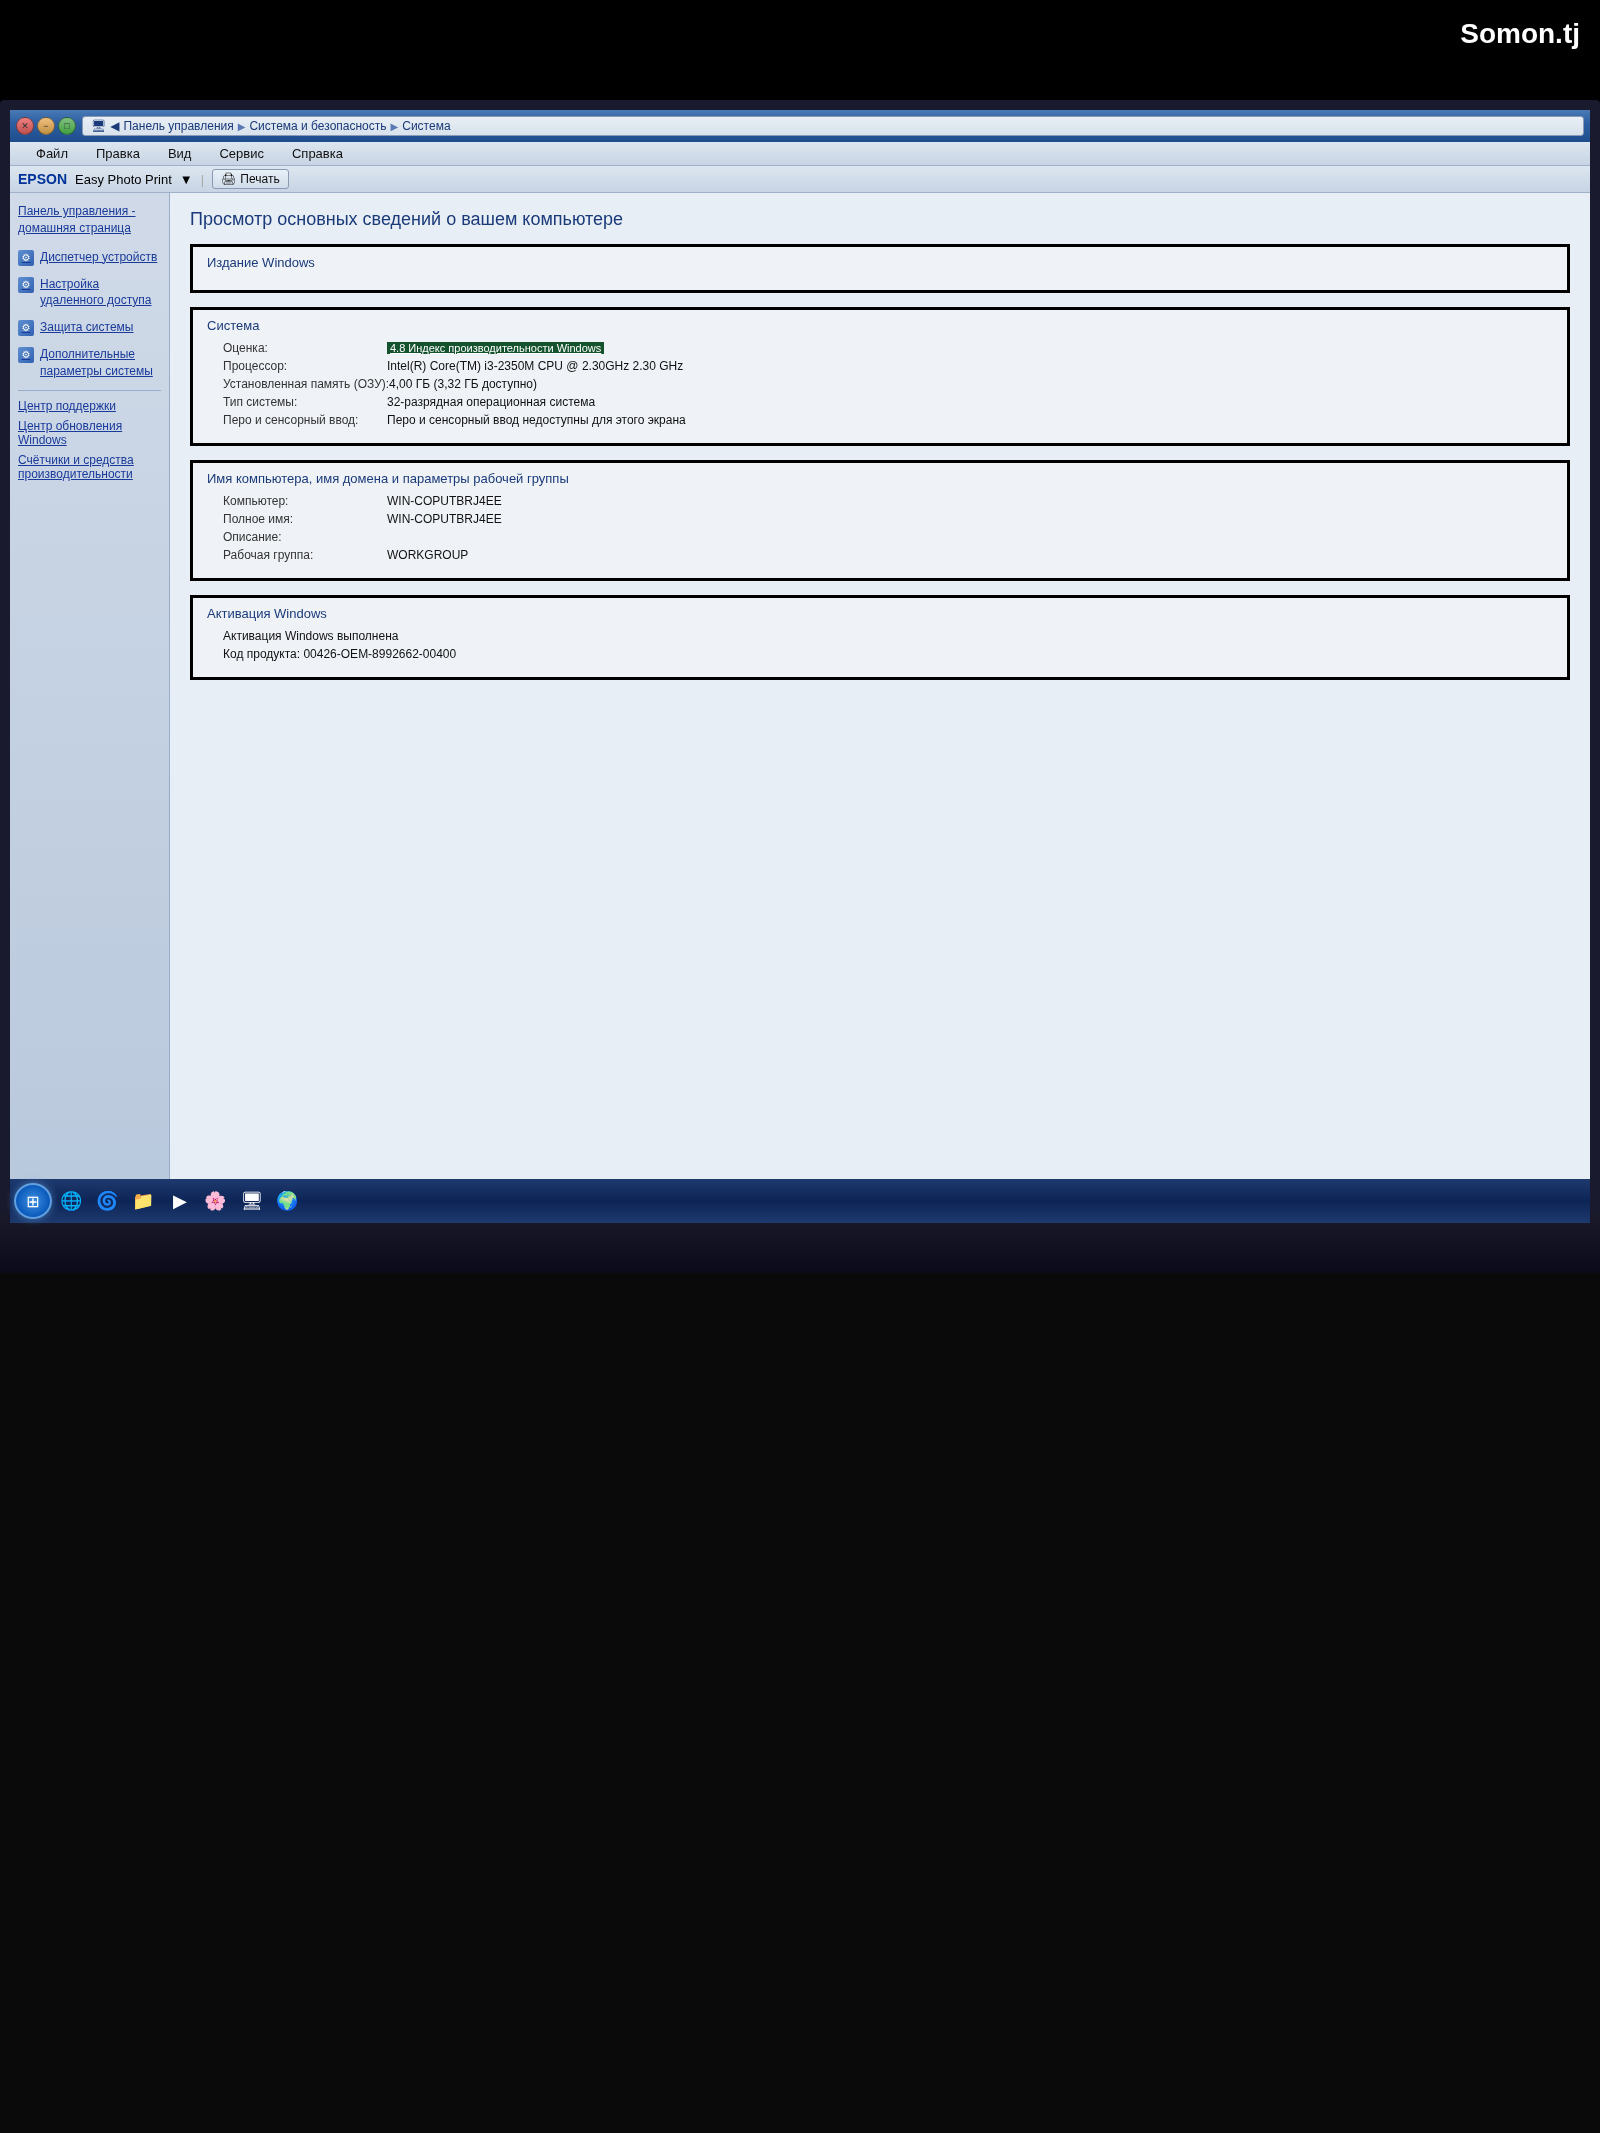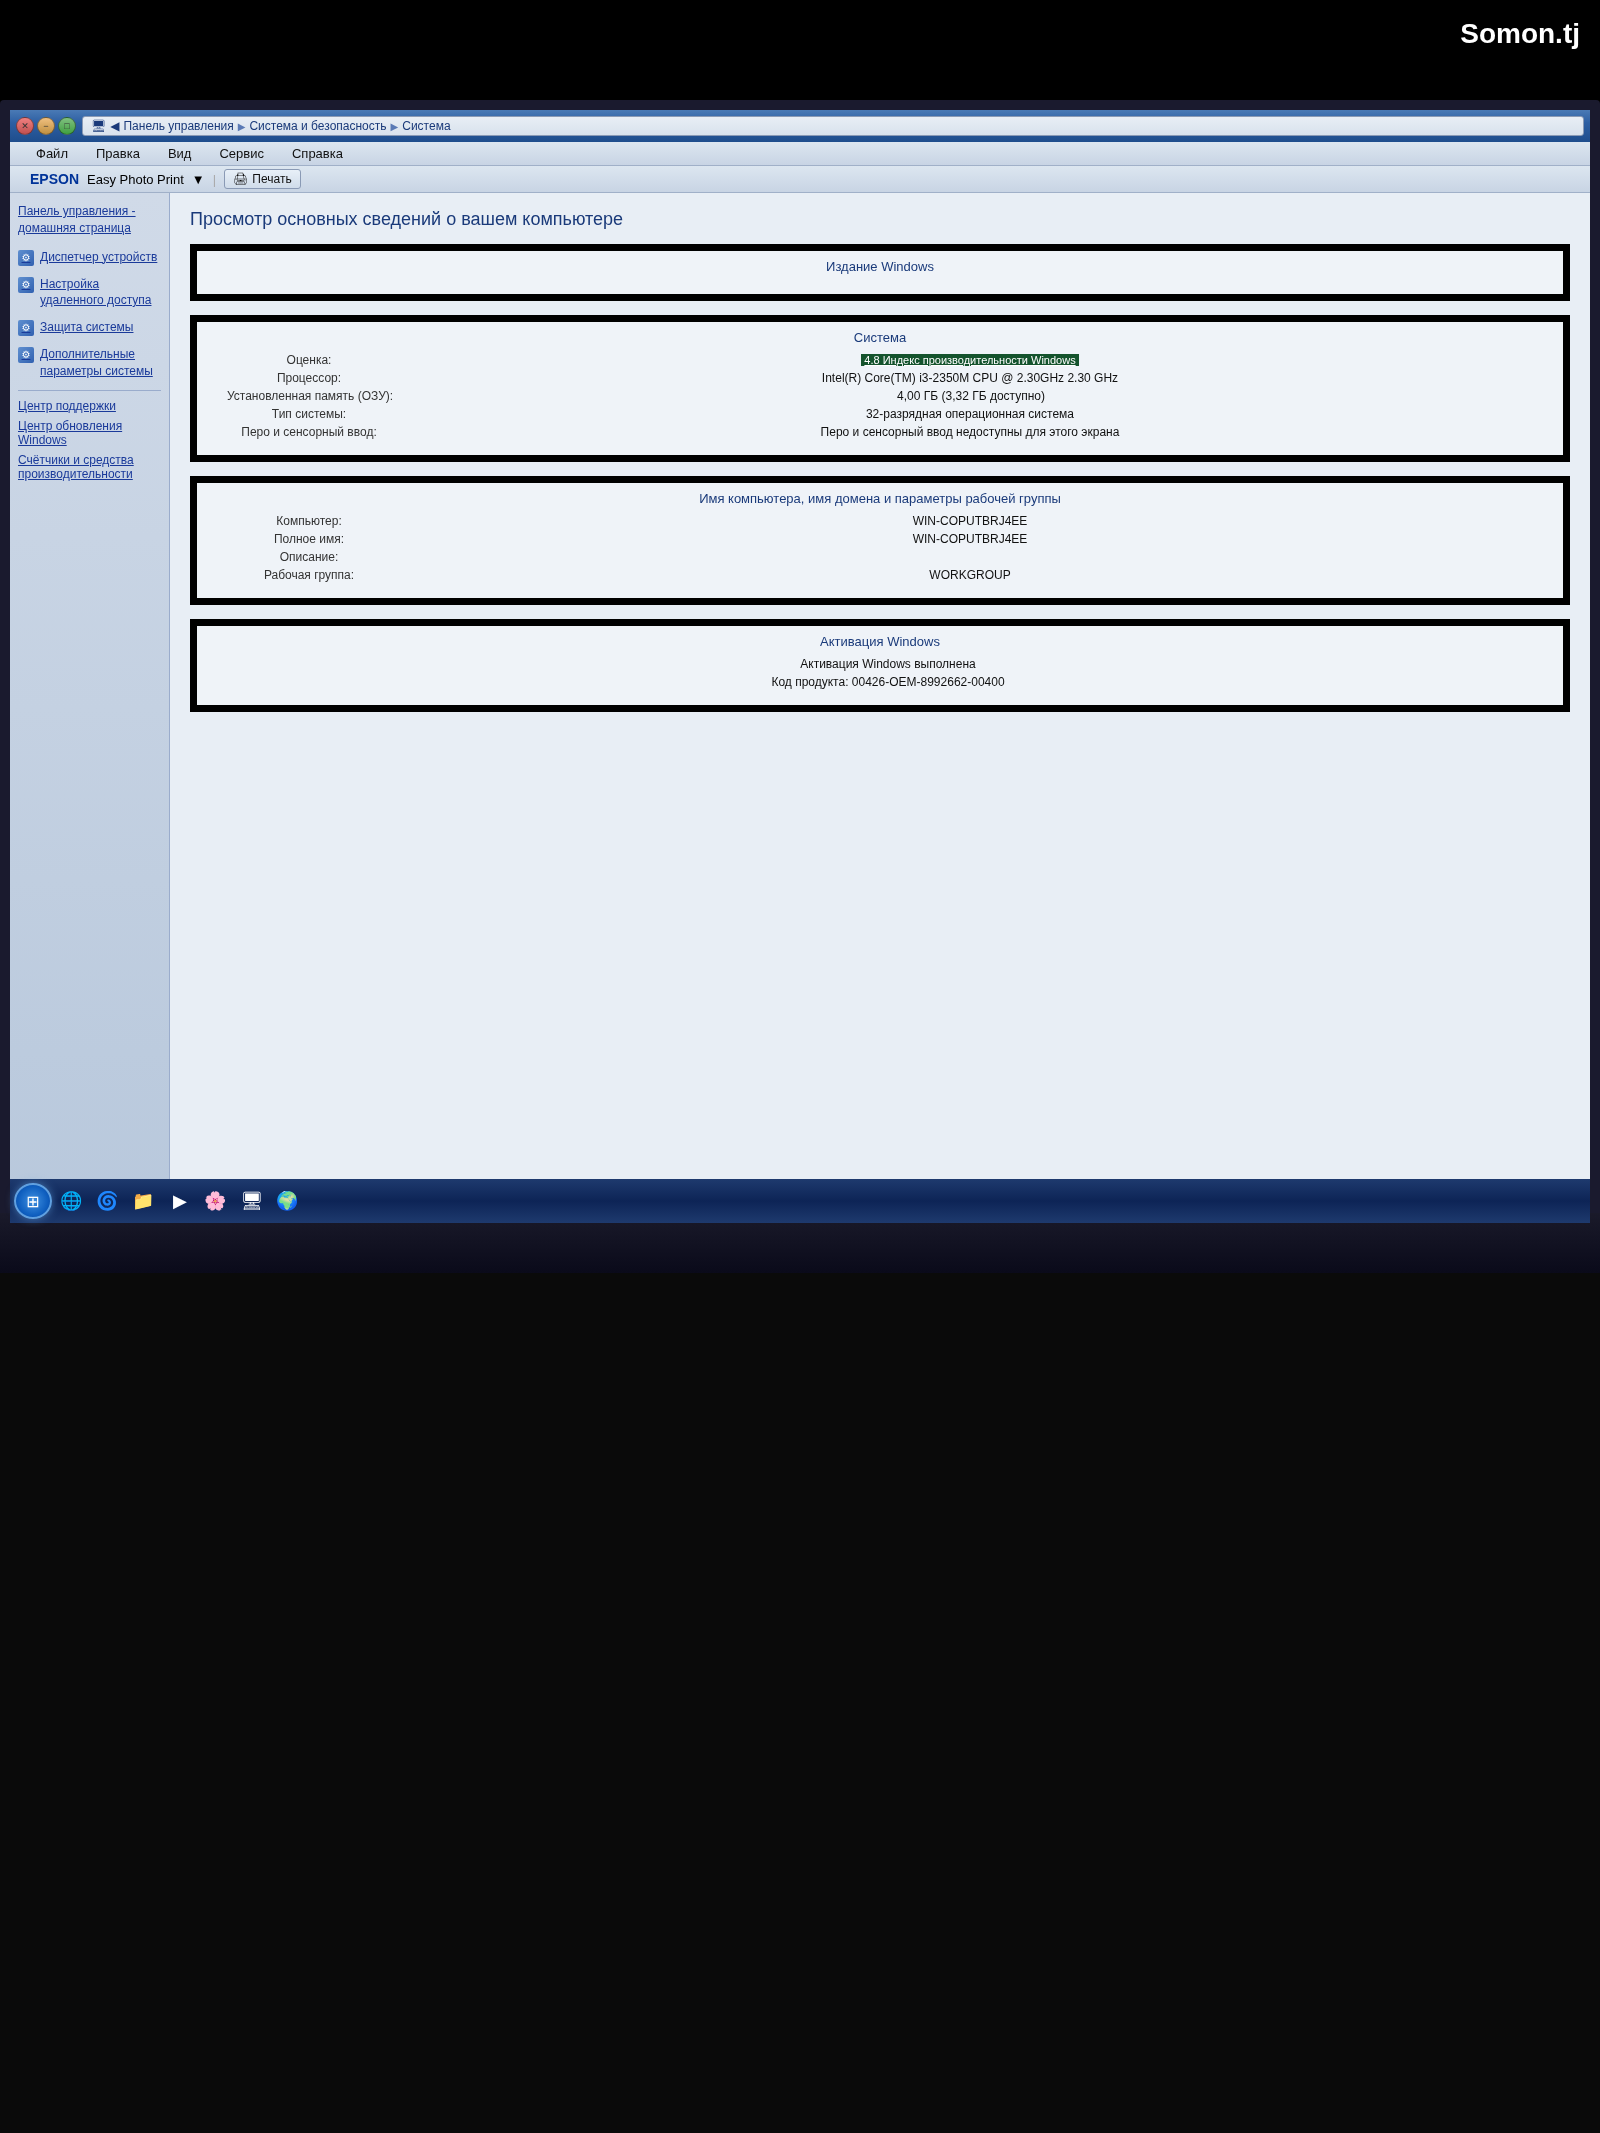--- a/index.html
+++ b/index.html
@@ -111,21 +111,21 @@
     }
 
     .menu-item {
       padding: 2px 6px;
       cursor: pointer;
     }
 
     
     .toolbar {
       background: linear-gradient(to bottom, #dce6f0, #c8d4e4);
-      padding: 3px 20px;
+      padding: 3px 8px;
       display: flex;
       align-items: center;
       gap: 8px;
       border-bottom: 1px solid #a0b0c8;
       font-size: 13px;
     }
 
     .epson-label {
       font-weight: bold;
       color: #003399;
@@ -229,25 +229,24 @@
 
     .page-title {
       font-size: 18px;
       color: #1a3a7a;
       font-weight: normal;
       margin-bottom: 14px;
     }
 
     
     .info-section {
-      border: 7px solid #000000;
+      border: 3px solid #000000;
       background: rgba(255,255,255,0.3);
       margin-bottom: 14px;
       padding: 8px 14px 12px;
-      text-align: center;
     }
 
     .section-title {
       font-size: 13px;
       color: #1a3a7a;
       font-weight: normal;
       margin-bottom: 8px;
     }
 
     .info-row {

